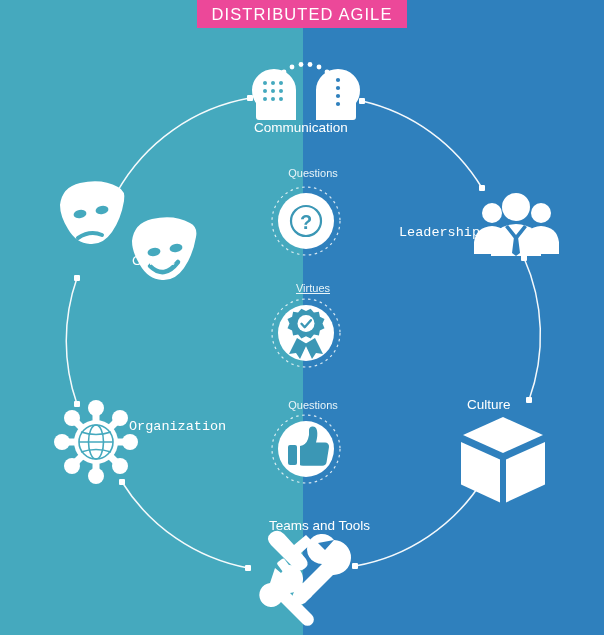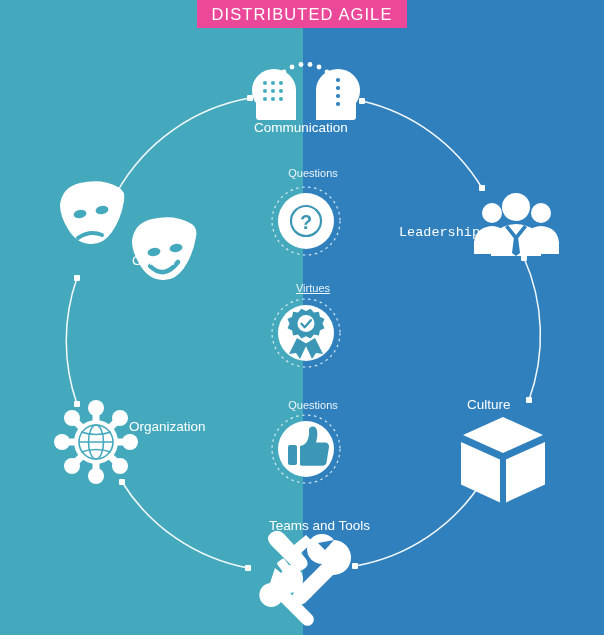--- a/index.html
+++ b/index.html
@@ -28,21 +28,21 @@
   .layer{position:absolute;left:0;top:0;width:604px;height:635px;}
 
   
   .lbl{
     position:absolute;color:#ffffff;font-size:13.5px;white-space:nowrap;
     line-height:1;font-weight:400;
   }
   .lbl-communication{left:254px;top:121px;}
   .lbl-culture{left:132px;top:254px;}
   .lbl-leadership{left:399px;top:226px;font-family:Liberation Mono, monospace;}
-  .lbl-organization{left:129px;top:420px;}
+  .lbl-organization{left:129px;top:420px;font-family:Liberation Mono, monospace;}
   .lbl-product{left:467px;top:398px;}
   .lbl-teams{left:269px;top:519px;}
 
   
   .clbl{
     position:absolute;color:#e8f4f8;font-size:11px;white-space:nowrap;
     line-height:1;text-align:center;width:120px;left:253px;
   }
   .clbl-questions{top:168px;}
   .clbl-virtues{top:283px;text-decoration:underline;}

